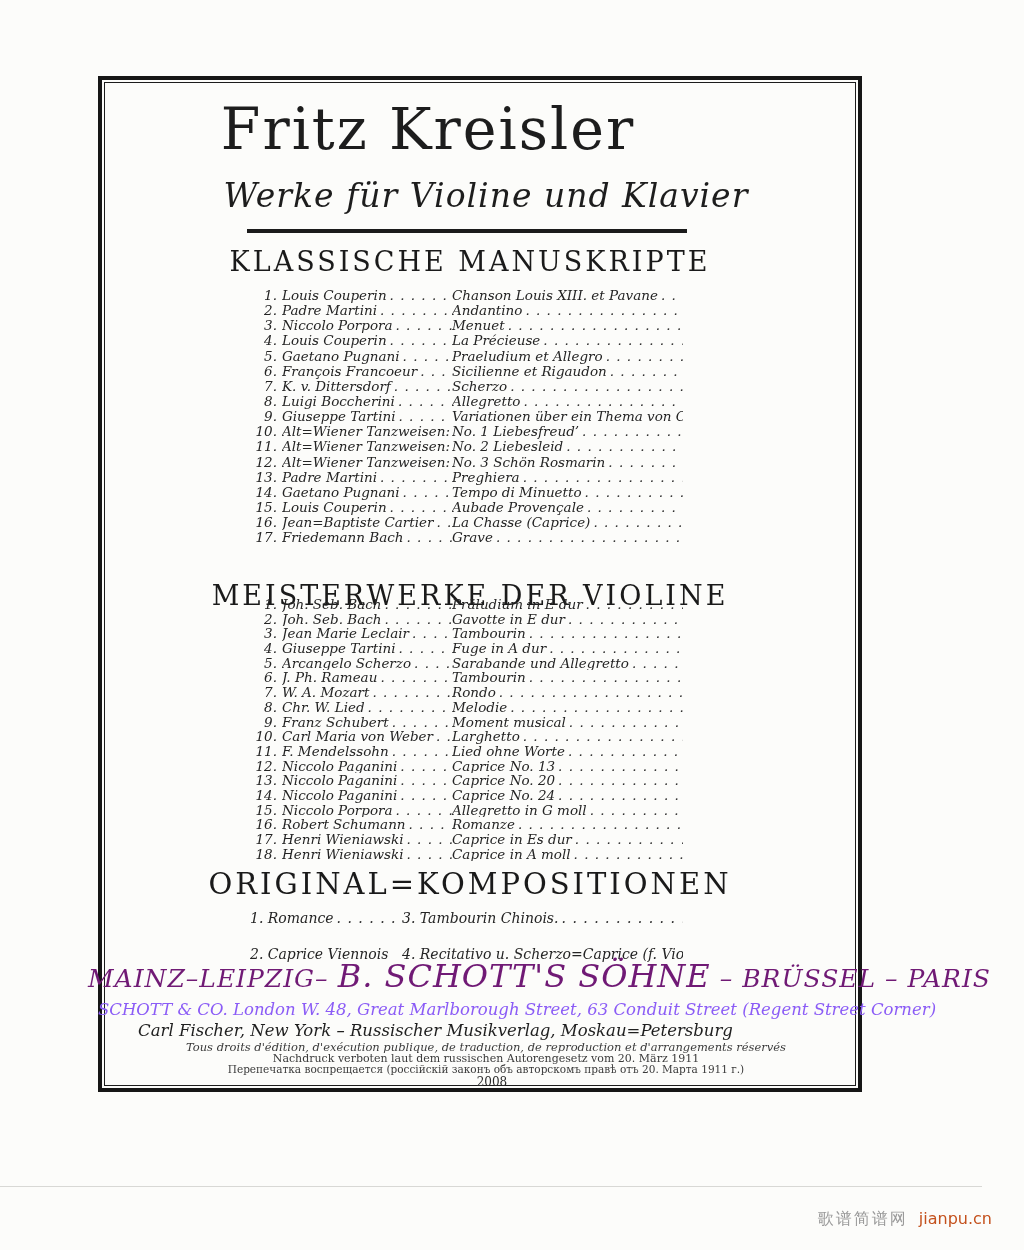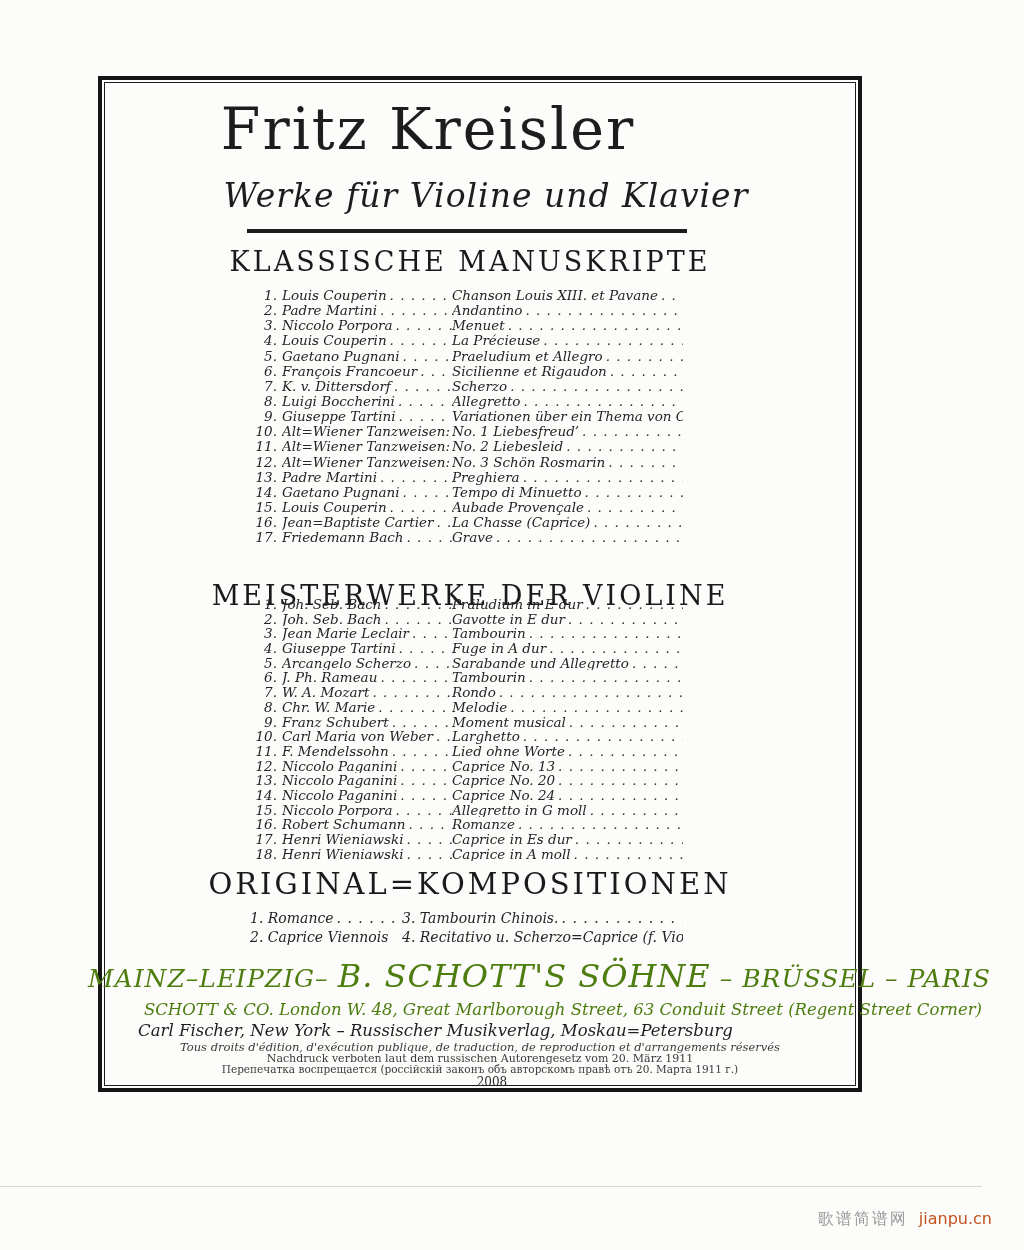--- a/index.html
+++ b/index.html
@@ -30,30 +30,30 @@
   #list-meisterwerke .wrow{height:14.7px;line-height:14.7px;}
   .wrow{display:flex;align-items:baseline;white-space:nowrap;}
   .num{width:24px;text-align:right;margin-right:5px;flex:none;}
   .cell{display:flex;align-items:baseline;overflow:hidden;}
   .cname{width:170px;flex:none;}
   .ctitle{flex:1;}
   .txt{flex:none;}
   .lead{flex:1 1 auto;overflow:hidden;white-space:nowrap;margin-left:3px;min-width:4px;color:#2e2e2e;}
   .lead::before{content:". . . . . . . . . . . . . . . . . . . . . . . . . . . . . . . . . . . . . . . . . . . . . . . . . . . . . . . .";letter-spacing:1px;}
 
-  .olist{top:910px;left:250px;width:433px;display:grid;grid-template-columns:152px 1fr;row-gap:3px;font-style:italic;font-size:14px;color:#242424;}
+  .olist{top:910px;left:250px;width:433px;display:grid;grid-template-columns:152px 1fr;row-gap:20px;font-style:italic;font-size:14px;color:#242424;}
   .orow{display:flex;align-items:baseline;white-space:nowrap;overflow:hidden;}
 
-  .pub1{top:957px;left:88px;width:784px;text-align:left;font-style:italic;white-space:nowrap;color:#4d7c0f;}
+  .pub1{top:957px;left:88px;width:784px;text-align:left;font-style:italic;white-space:nowrap;color:#701a75;}
   .pub1 .side{font-size:25px;letter-spacing:1px;}
   .pub1 .main{font-size:32px;letter-spacing:1px;margin:0 4px;}
-  .pub2{top:1000px;left:98px;width:884px;text-align:right;font-style:italic;font-size:16.5px;white-space:nowrap;color:#4d7c0f;}
+  .pub2{top:1000px;left:98px;width:884px;text-align:left;font-style:italic;font-size:16.5px;white-space:nowrap;color:#8b5cf6;}
   .pub3{top:1021px;left:98px;width:675px;text-align:center;font-style:italic;font-size:16.5px;white-space:nowrap;color:#1f1f1f;}
 
-  .legal{left:98px;width:764px;text-align:center;white-space:nowrap;color:#3a3a3a;}
+  .legal{left:104px;width:764px;text-align:center;white-space:nowrap;color:#3a3a3a;}
   #legal-french{top:1040px;font-size:11.5px;font-style:italic;}
   #legal-german{top:1052px;font-size:11px;}
   #legal-russian{top:1063px;font-size:10.5px;}
   .plate{top:1075px;left:110px;width:764px;text-align:center;font-size:12px;color:#2a2a2a;}
 
   .faint-line{top:1186px;left:0;width:982px;height:1px;background:#c9c9c4;opacity:.7;}
 
   .watermark{top:1209px;left:0;width:992px;text-align:right;font-family:"DejaVu Sans",sans-serif;font-size:16px;white-space:nowrap;}
   .wm-cn{color:#9a9a9a;letter-spacing:2px;}
   .wm-url{margin-left:6px;}
@@ -331,21 +331,21 @@
         <span class="lead"></span>
       </span>
       <span class="cell ctitle">
         <span class="txt">Rondo</span>
         <span class="lead"></span>
       </span>
     </div>
     <div class="wrow">
       <span class="num">8.</span>
       <span class="cell cname">
-        <span class="txt">Chr. W. Marie</span>
+        <span class="txt">Chr. W. Lied</span>
         <span class="lead"></span>
       </span>
       <span class="cell ctitle">
         <span class="txt">Melodie</span>
         <span class="lead"></span>
       </span>
     </div>
     <div class="wrow">
       <span class="num">9.</span>
       <span class="cell cname">

